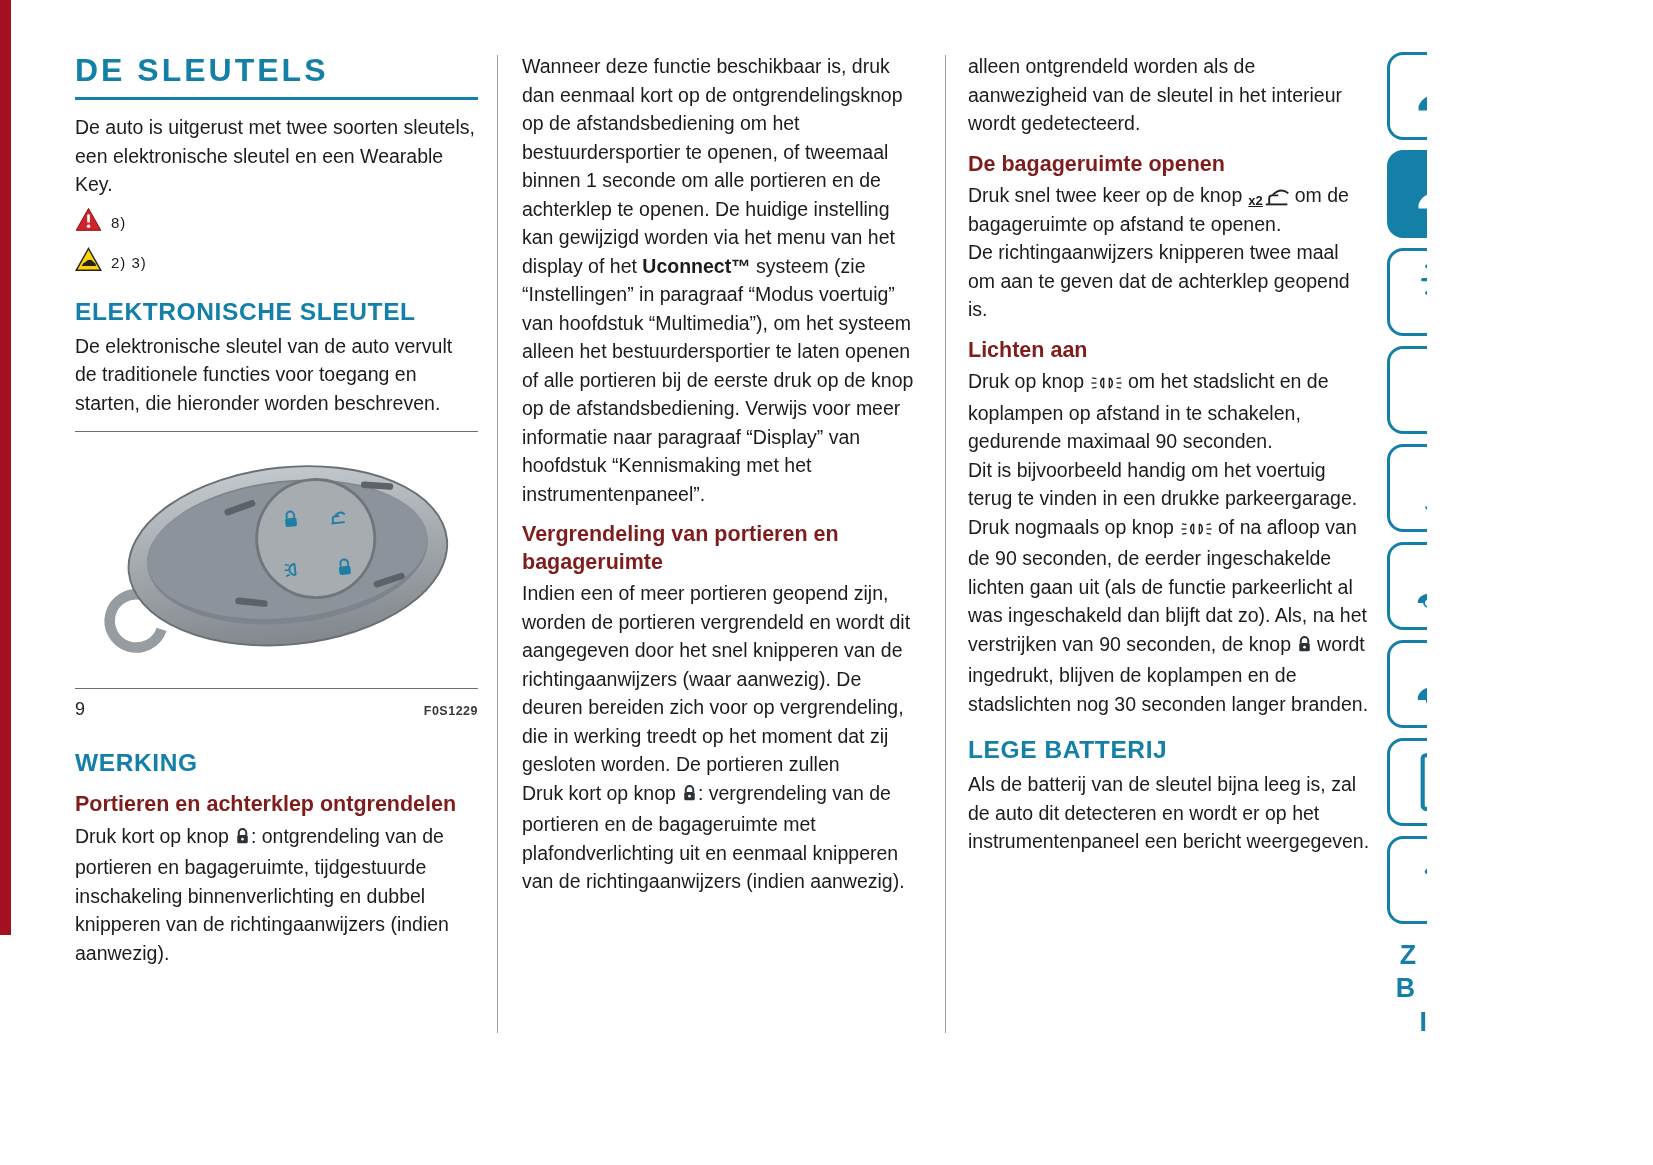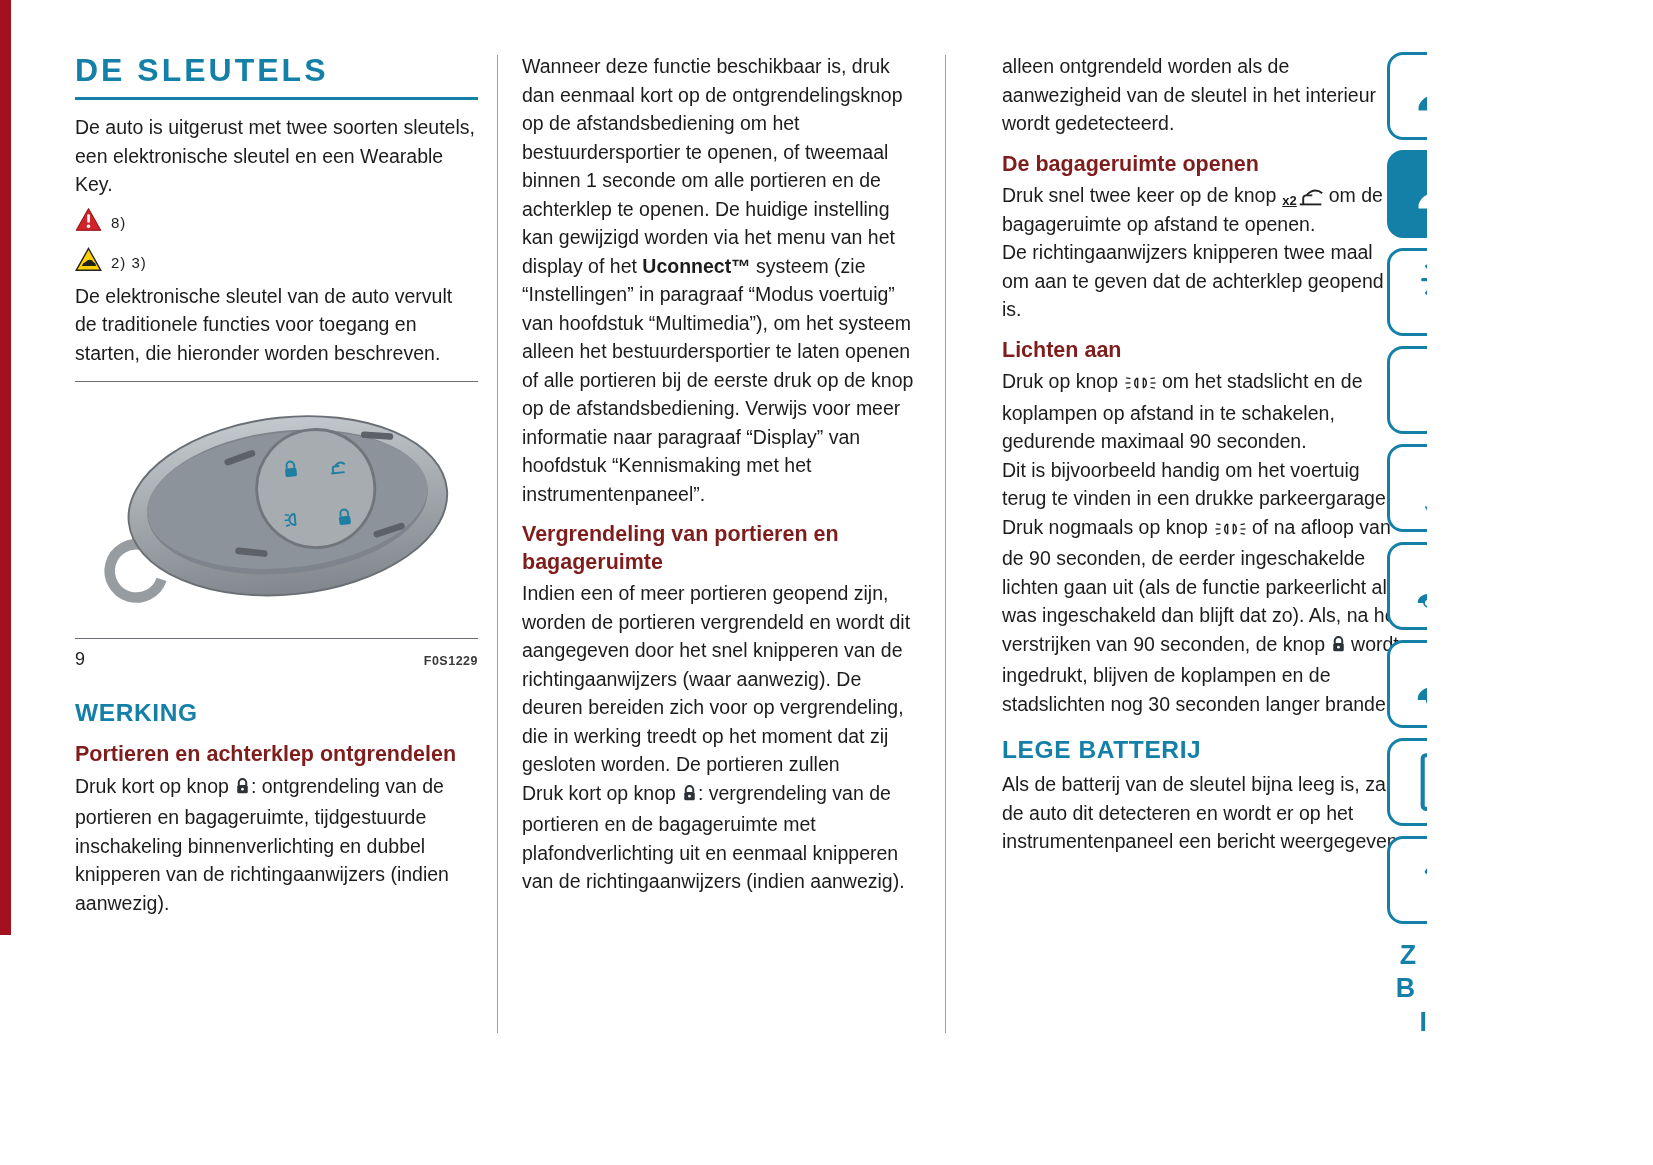--- a/index.html
+++ b/index.html
@@ -10,21 +10,21 @@
     font-family:"Liberation Sans", sans-serif; color:#1c1c1c; overflow:hidden;
   }
   .redbar { position:absolute; left:0; top:0; width:11px; height:935px; background:#a31120; }
 
   .vdiv { position:absolute; top:55px; width:1px; height:978px; background:#9aa0a5; }
   #vdiv1 { left:497px; } #vdiv2 { left:945px; }
 
   .col { position:absolute; top:52px; font-size:19.5px; line-height:28.5px; color:#1c1c1c; text-align:left; }
   #col1 { left:75px;  width:403px; }
   #col2 { left:522px; width:397px; }
-  #col3 { left:1002px; width:402px; }
+  #col3 { left:968px; width:402px; }
   .col p { margin:0; }
 
   .h1 { color:#1480a8; font-size:32px; font-weight:bold; letter-spacing:3px; line-height:36px; }
   .h1-rule { height:3px; background:#1480a8; margin:9px 0 13px 0; }
   .hsec { color:#1480a8; font-size:24.5px; font-weight:bold; letter-spacing:0.6px; line-height:31px; margin:16px 0 5px 0; }
   .hsec.tight { margin-top:22px; }
   .hsub { color:#7f1d1d; font-size:21.5px; font-weight:bold; line-height:27.5px; margin:13px 0 3px 0; }
 
   .warnrow { display:flex; align-items:center; gap:9px; margin:8px 0 2px 0; }
   .warnrow .wnote { font-size:15px; color:#1c1c1c; letter-spacing:1px; }
@@ -84,20 +84,21 @@
     <div class="warnrow">
       <span>
         <svg width="27" height="25" viewBox="0 0 27 25">
           <path d="M13.5 1.5 L25.8 23.3 H1.2 Z" fill="#ffd200" stroke="#222" stroke-width="1.4"></path>
           <path d="M6.8 19 q1.2-3.4 3.8-3.9 q1.6-2.3 4.2-2.3 q2.6 0 3.6 2.2 q2.2 .6 2.8 4 z" fill="#222"></path>
         </svg>
       </span>
       <span class="wnote">2) 3)</span>
     </div>
 
+    <h2 class="hsec">ELEKTRONISCHE SLEUTEL</h2>
     <p>De elektronische sleutel van de auto vervult de traditionele functies voor toegang en starten, die hieronder worden beschreven.</p>
 
     <div class="figure">
       <div class="frule"></div>
       <div class="fimg">
         <svg width="100%" height="238" viewBox="0 0 400 250">
           <defs>
             <linearGradient id="fobg" x1="0" y1="0" x2="0" y2="1">
               <stop offset="0" stop-color="#c3c8cc"></stop>
                 <stop offset="1" stop-color="#82878d"></stop>

